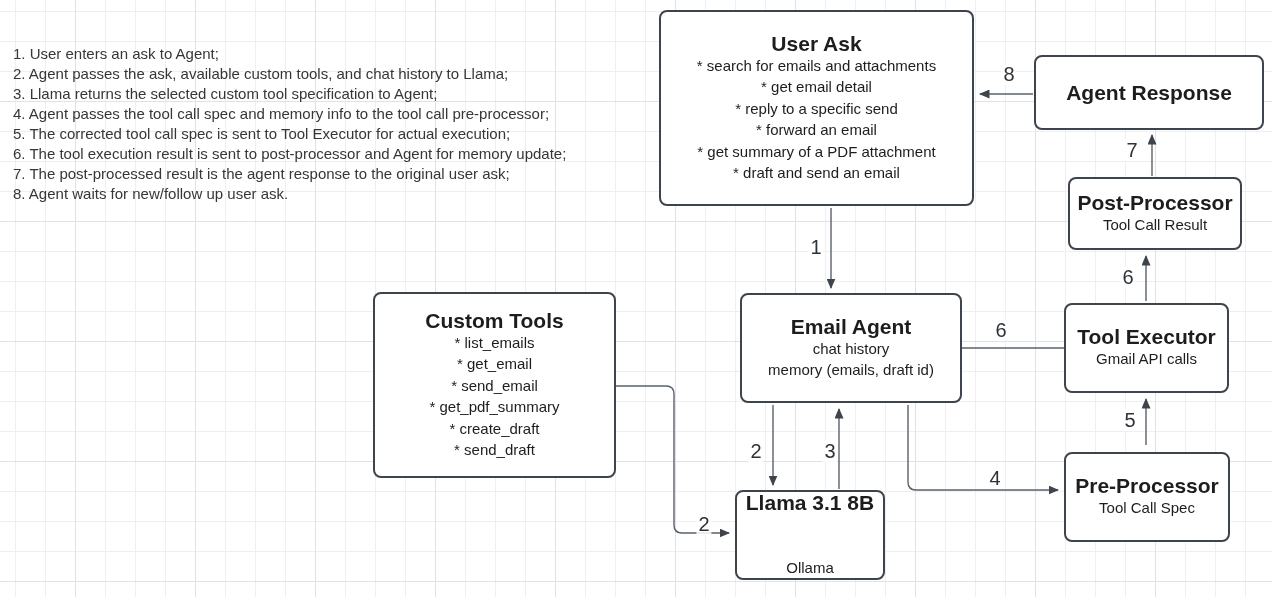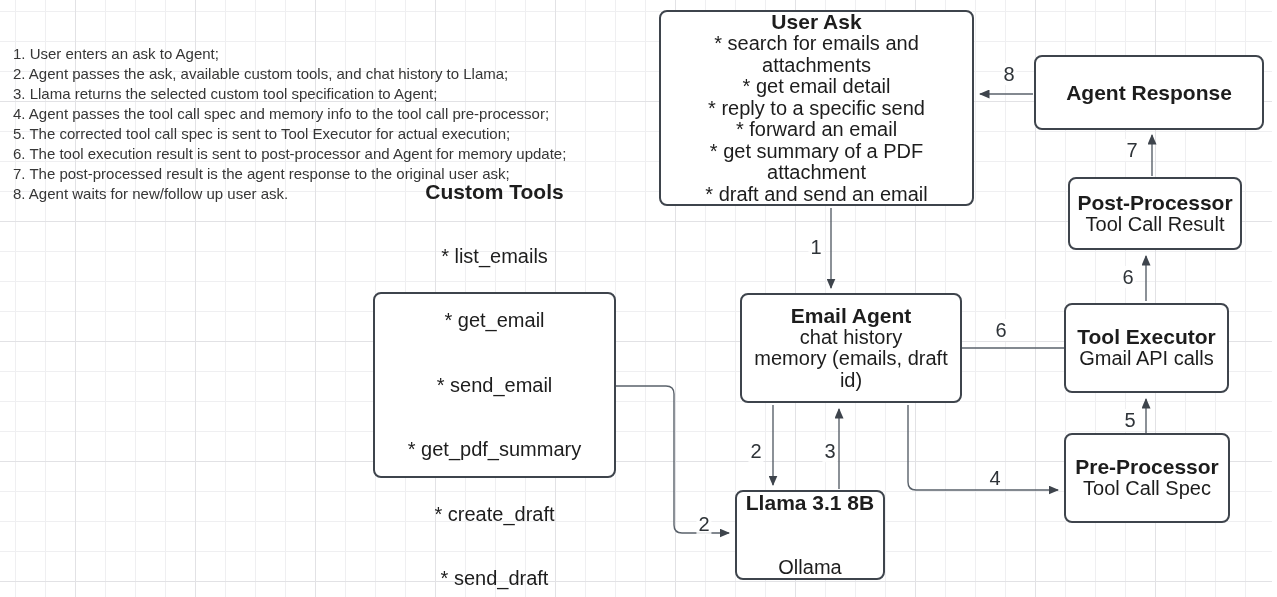--- a/index.html
+++ b/index.html
@@ -29,21 +29,21 @@
     position:absolute;
     background:#ffffff;
     border:2px solid #3e444c;
     border-radius:8px;
     display:flex;flex-direction:column;
     align-items:center;justify-content:center;
     text-align:center;color:#1d1d1d;
     box-sizing:border-box;
   }
   .node .title{font-weight:bold;font-size:21px;line-height:22px;}
-  .node .line{font-size:20px;line-height:21.5px;}
+  .node .line{font-size:15px;line-height:21.5px;}
   .edge-label{
     position:absolute;
     transform:translate(-50%,-50%);
     font-size:20px;line-height:1;color:#2e3338;
     background:rgba(255,255,255,0.85);
     padding:1px 2px;
   }
   svg.wires{position:absolute;left:0;top:0;}
 </style>
 </head>
@@ -99,32 +99,32 @@
   <div class="node" style="left:1068px;top:177px;width:174px;height:73px;">
     <div class="title">Post-Processor</div>
     <div class="line">Tool Call Result</div>
   </div>
 
   <div class="node" style="left:1064px;top:303px;width:165px;height:90px;align-items:center;">
     <div class="title">Tool Executor</div>
     <div class="line">Gmail API calls</div>
   </div>
 
-  <div class="node" style="left:1064px;top:433px;width:166px;height:90px;">
+  <div class="node" style="left:1064px;top:452px;width:166px;height:90px;">
     <div class="title">Pre-Processor</div>
     <div class="line">Tool Call Spec</div>
   </div>
 
   <div class="node" style="left:719px;top:293px;width:222px;height:110px;margin-left:21px;">
     <div class="title">Email Agent</div>
     <div class="line">chat history</div>
     <div class="line">memory (emails, draft id)</div>
   </div>
 
-  <div class="node" style="left:373px;top:292px;width:243px;height:186px;gap:43px;">
+  <div class="node" style="left:373px;top:292px;width:243px;height:186px;">
     <div class="title">Custom Tools</div>
     <div class="line">* list_emails</div>
     <div class="line">* get_email</div>
     <div class="line">* send_email</div>
     <div class="line">* get_pdf_summary</div>
     <div class="line">* create_draft</div>
     <div class="line">* send_draft</div>
   </div>
 
   <div class="node" style="left:735px;top:490px;width:150px;height:90px;justify-content:space-between;">

